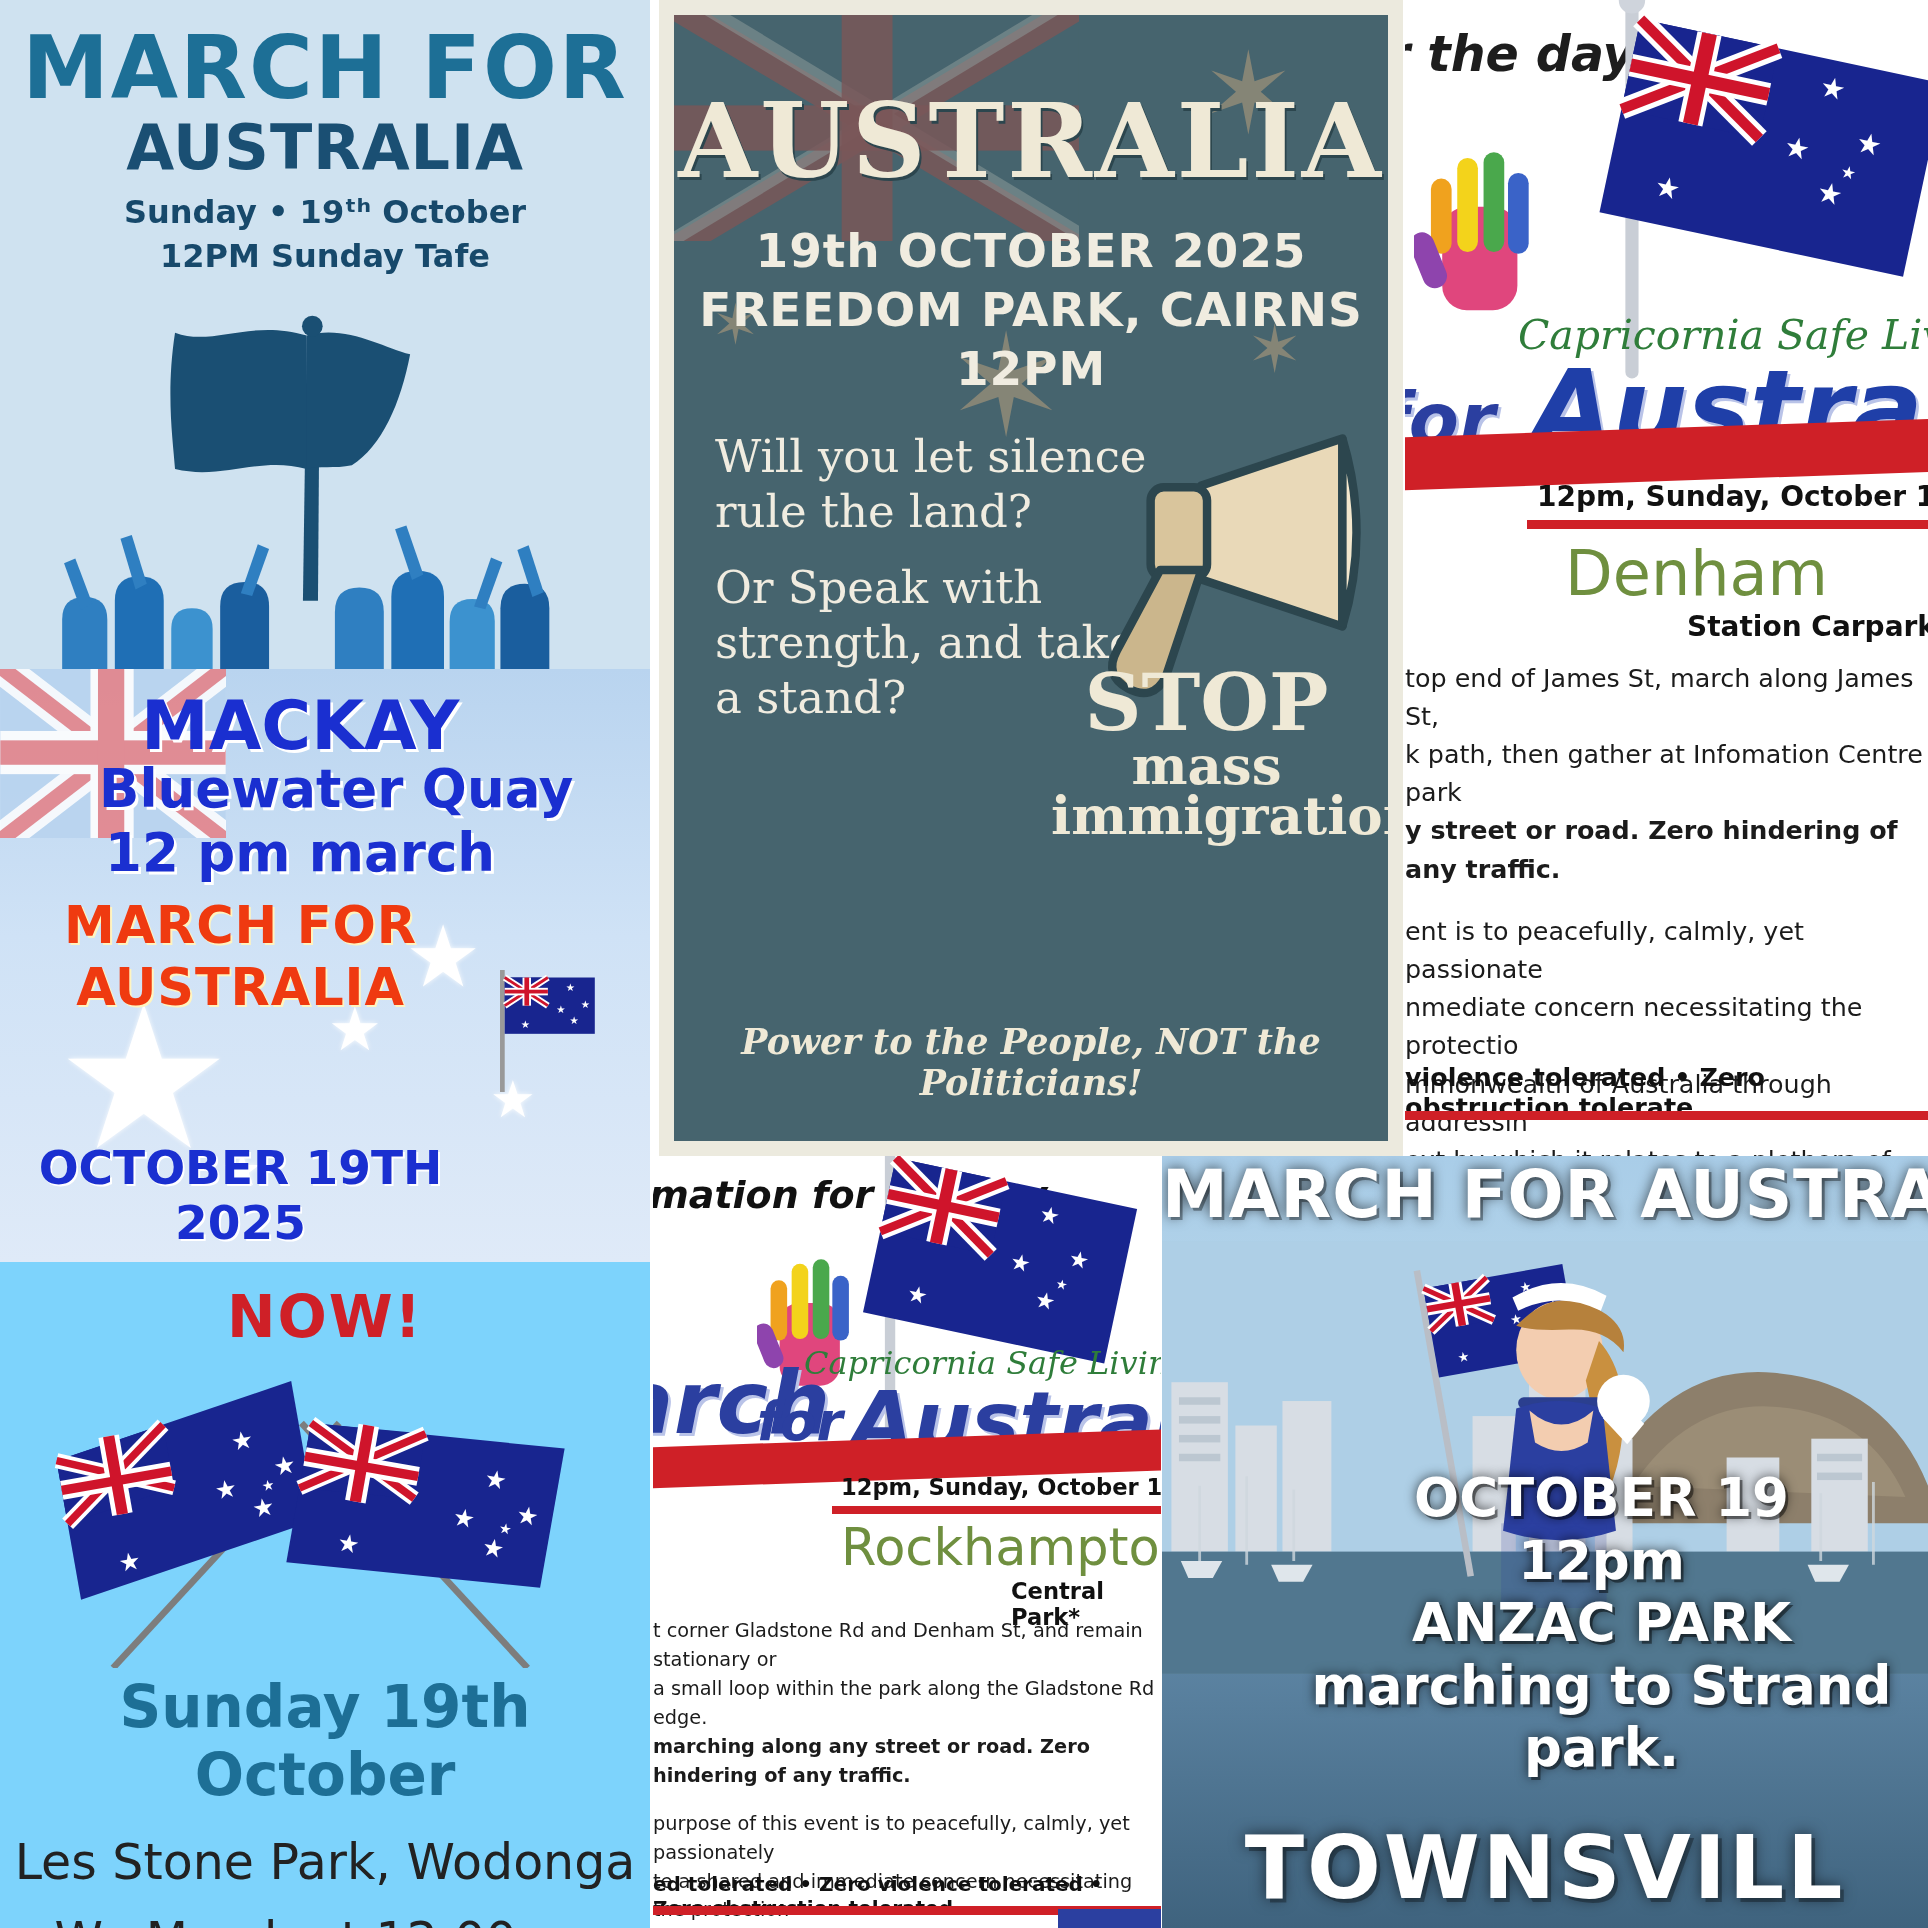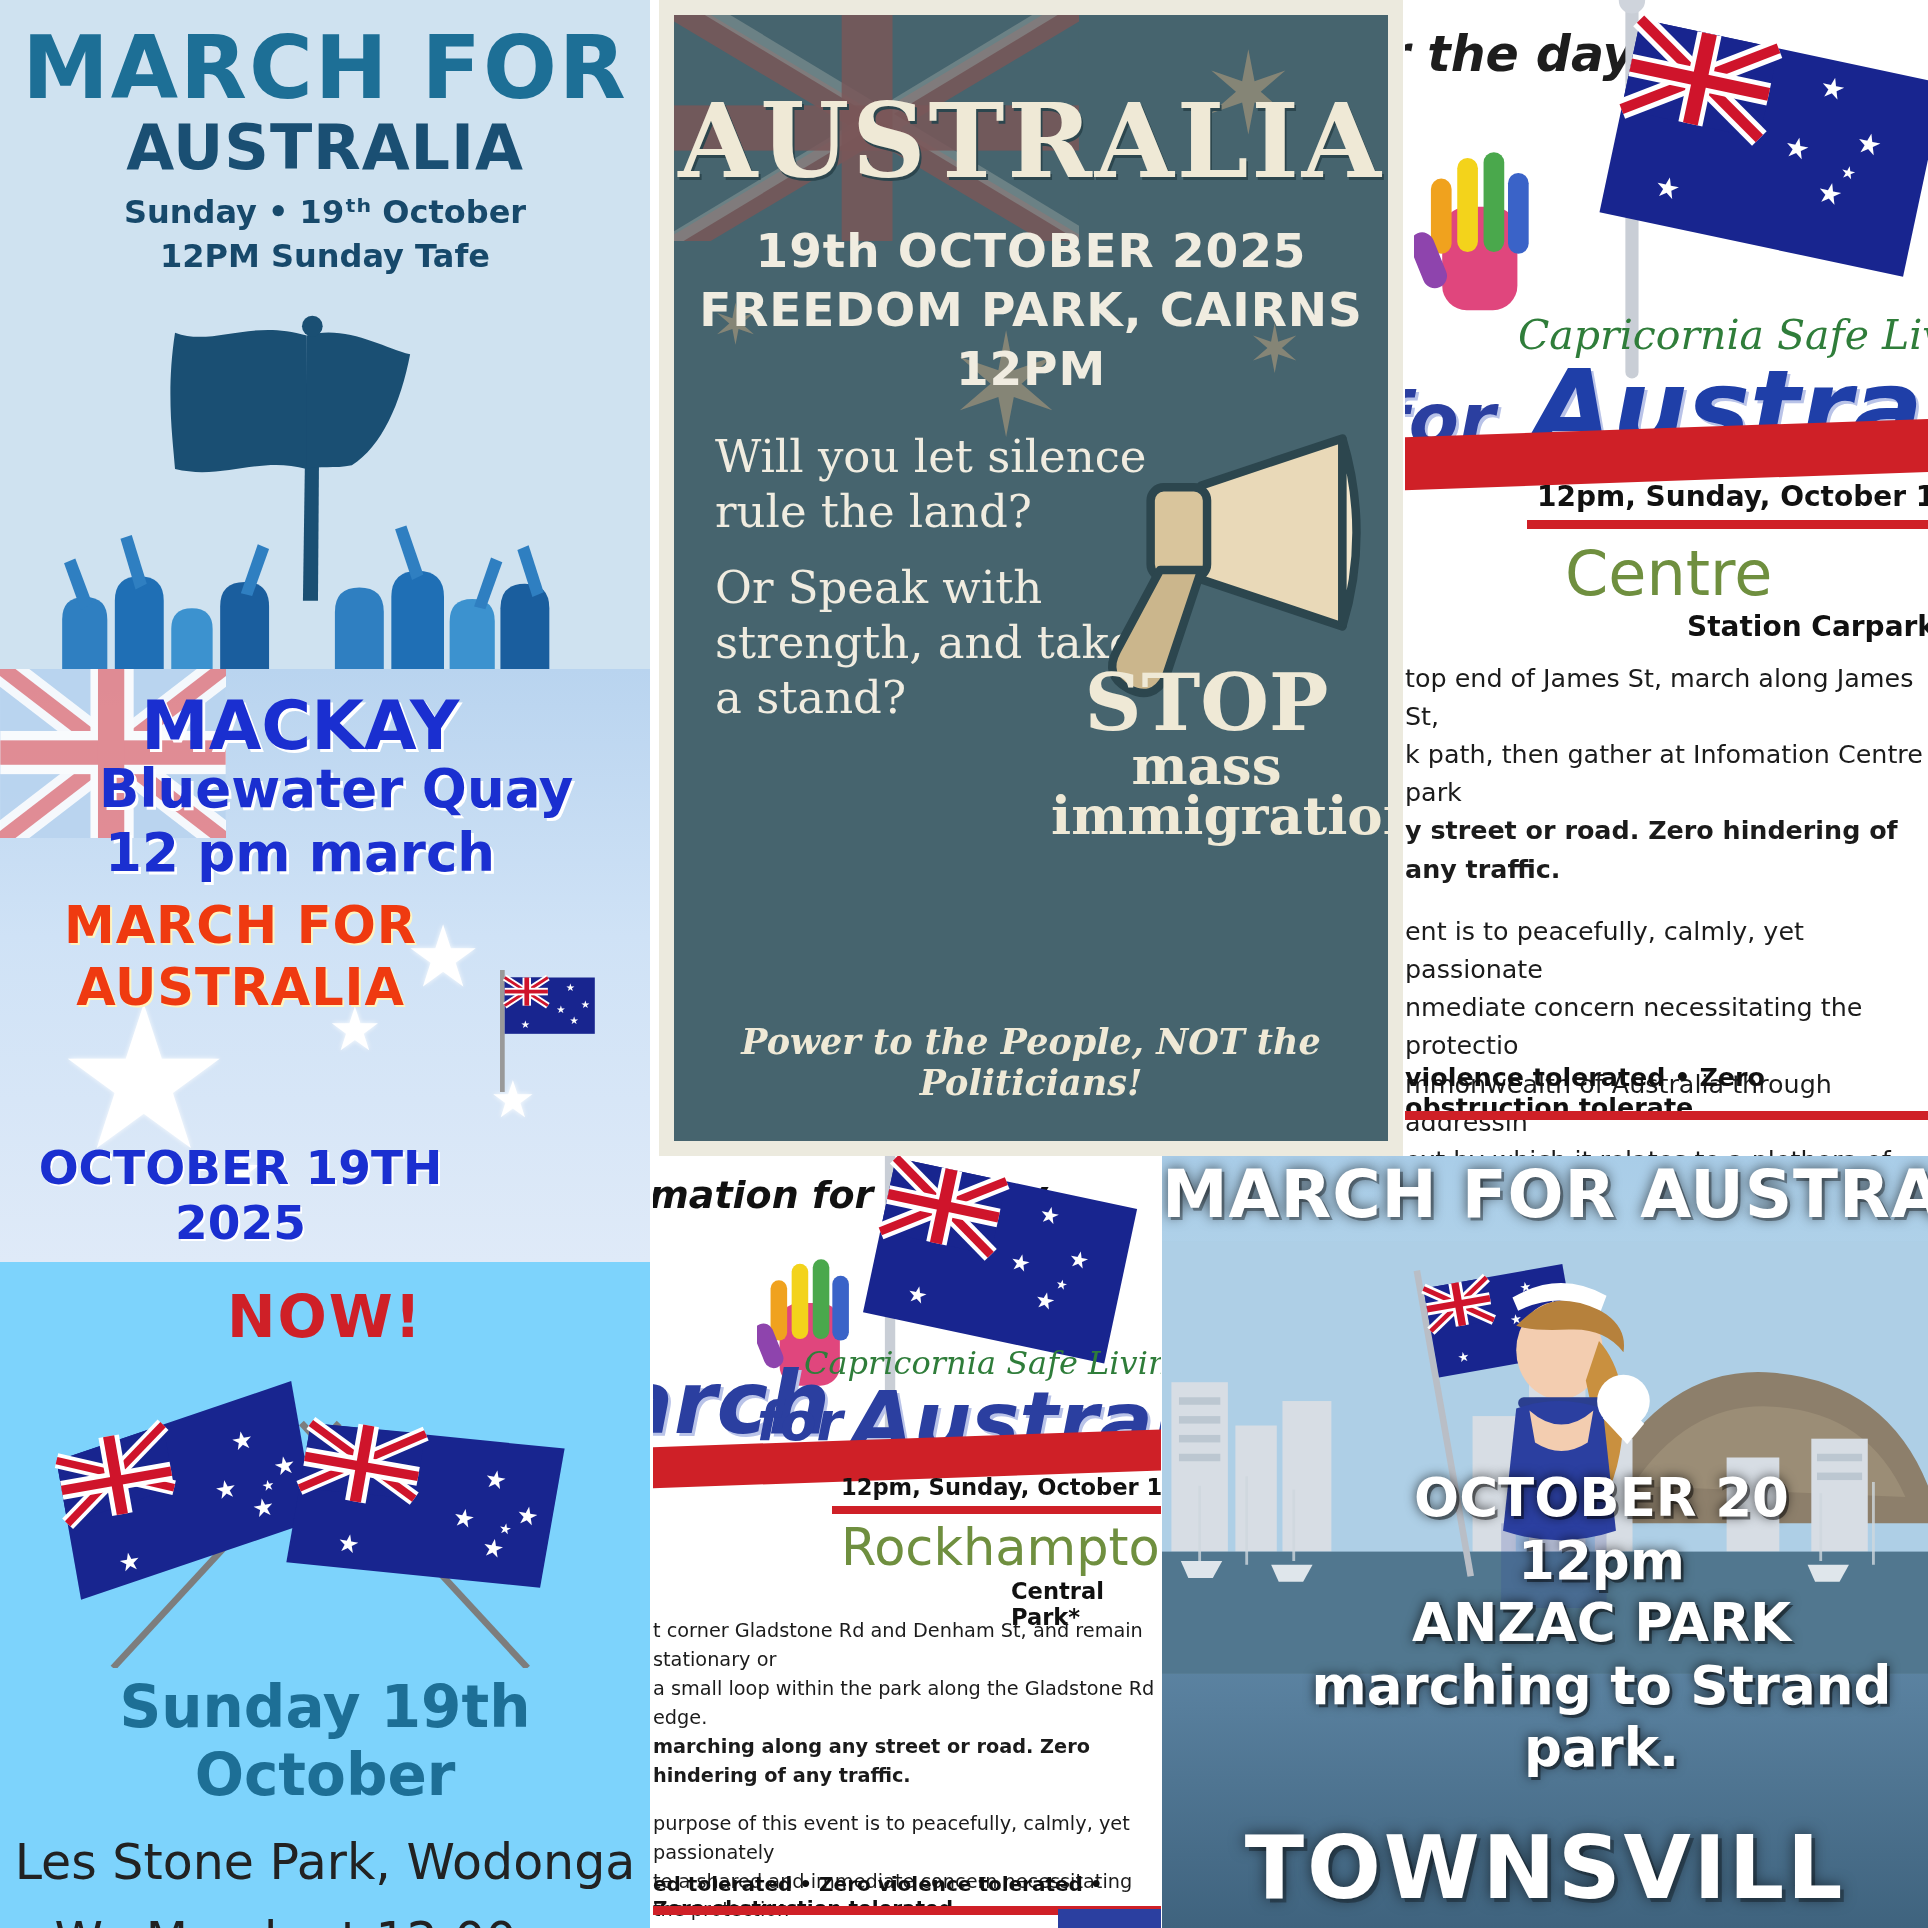--- a/index.html
+++ b/index.html
@@ -459,21 +459,21 @@
       <div class="csl-script">
         <span>Capricornia Safe Living</span>
       </div>
       <div class="csl-big">
         <span style="font-size:73px;">for</span>
         <span class="blue2">Australia</span>
       </div>
       <div class="csl-ribbon"></div>
       <div class="csl-when">12pm, Sunday, October 19 - 20</div>
       <div class="csl-rule"></div>
-      <div class="csl-city">Centre</div>
+      <div class="csl-city">Denham</div>
       <div class="csl-venue">Station Carpark</div>
     </div>
 
     <div class="csl-body">
       <p>
         <span>top end of James St, march along James St,</span><br>
         <span>k path, then gather at Infomation Centre park</span><br>
         <span class="b">y street or road. Zero hindering of any traffic.</span>
       </p>
       <p>
@@ -777,21 +777,21 @@
       <path d="M136 158 q46 -16 92 0 l14 130 q-60 20 -120 0 z" fill="#2b3fa0"></path>
       <path d="M150 160 q34 30 68 0 l-6 34 q-28 18 -56 0 z" fill="#f3cdb0"></path>
       <circle cx="250" cy="150" r="28" fill="#ffffff"></circle>
       <path d="M228 168 q26 -14 44 6 l-18 22 z" fill="#ffffff"></path>
       <rect x="120" y="280" width="112" height="90" fill="#2b3fa0" opacity=".2"></rect>
     </svg>
 
     <div class="t-title">MARCH FOR AUSTRALIA</div>
 
     <div class="t-lines">
-      <div>OCTOBER 20</div>
+      <div>OCTOBER 19</div>
       <div>12pm</div>
       <div>ANZAC PARK</div>
       <div>marching to Strand park.</div>
     </div>
 
     <div class="t-bottom">TOWNSVILL</div>
   </div>
 
 </div>
 

